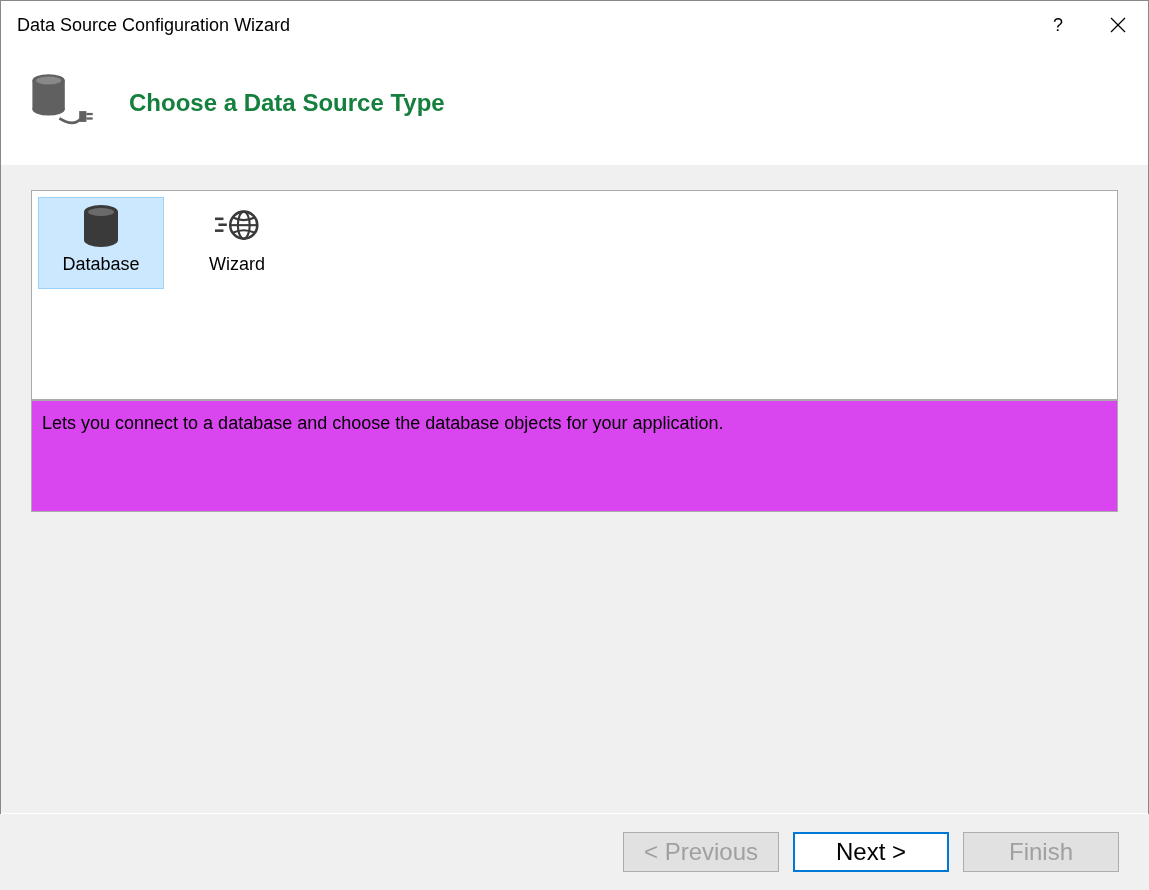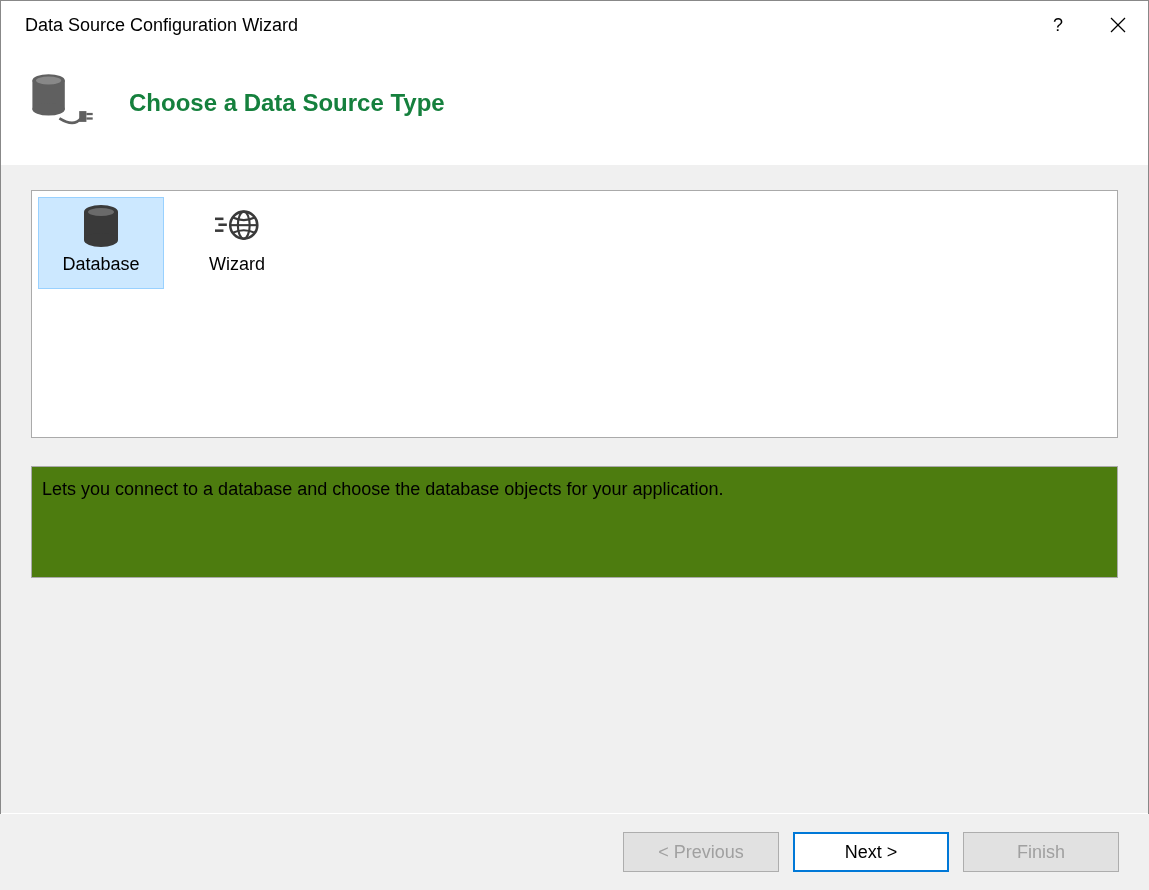--- a/index.html
+++ b/index.html
@@ -14,21 +14,21 @@
       background: #fff;
       width: 1149px;
       height: 890px;
       overflow: hidden;
       border: 1px solid #888;
     }
     .titlebar {
       display: flex;
       align-items: center;
       height: 48px;
-      padding: 0 0 0 24px;
+      padding: 0 0 0 16px;
       background: #fff;
     }
     .titlebar-title {
       font-size: 18px;
       font-weight: 400;
       flex: 1;
     }
     .titlebar-btn {
       width: 60px;
       height: 48px;
@@ -63,21 +63,21 @@
       height: calc(100% - 48px - 116px - 76px);
     }
     .question {
       font-size: 20px;
       font-weight: 700;
       margin-bottom: 10px;
     }
     .options-box {
       background: #fff;
       border: 1px solid #aaa;
-      height: 248px;
+      height: 210px;
       padding: 6px;
       display: flex;
       align-items: flex-start;
       gap: 10px;
     }
     .option {
       width: 126px;
       height: 92px;
       display: flex;
       flex-direction: column;
@@ -97,42 +97,42 @@
       display: flex;
       align-items: center;
       justify-content: center;
       margin-bottom: 6px;
     }
     .option-label {
       font-size: 18px;
       color: #000;
     }
     .description-box {
-      background: #4d7c0f;
+      background: #d946ef;
       border: 1px solid #aaa;
-      margin-top: 28px;
+      margin-top: 0;
       padding: 12px 10px;
       height: 112px;
       font-size: 18px;
     }
     .footer {
       position: absolute;
       bottom: 0;
       left: 0;
       right: 0;
       background: #f0f0f0;
       padding: 18px 30px;
       display: flex;
       justify-content: flex-end;
       gap: 14px;
     }
     .wizard-btn {
       width: 156px;
       height: 40px;
-      font-size: 18px;
+      font-size: 24px;
       font-family: inherit;
       background: #e1e1e1;
       border: 1px solid #adadad;
       cursor: pointer;
     }
     .wizard-btn.disabled {
       color: #a0a0a0;
       cursor: default;
     }
     .wizard-btn.primary {

